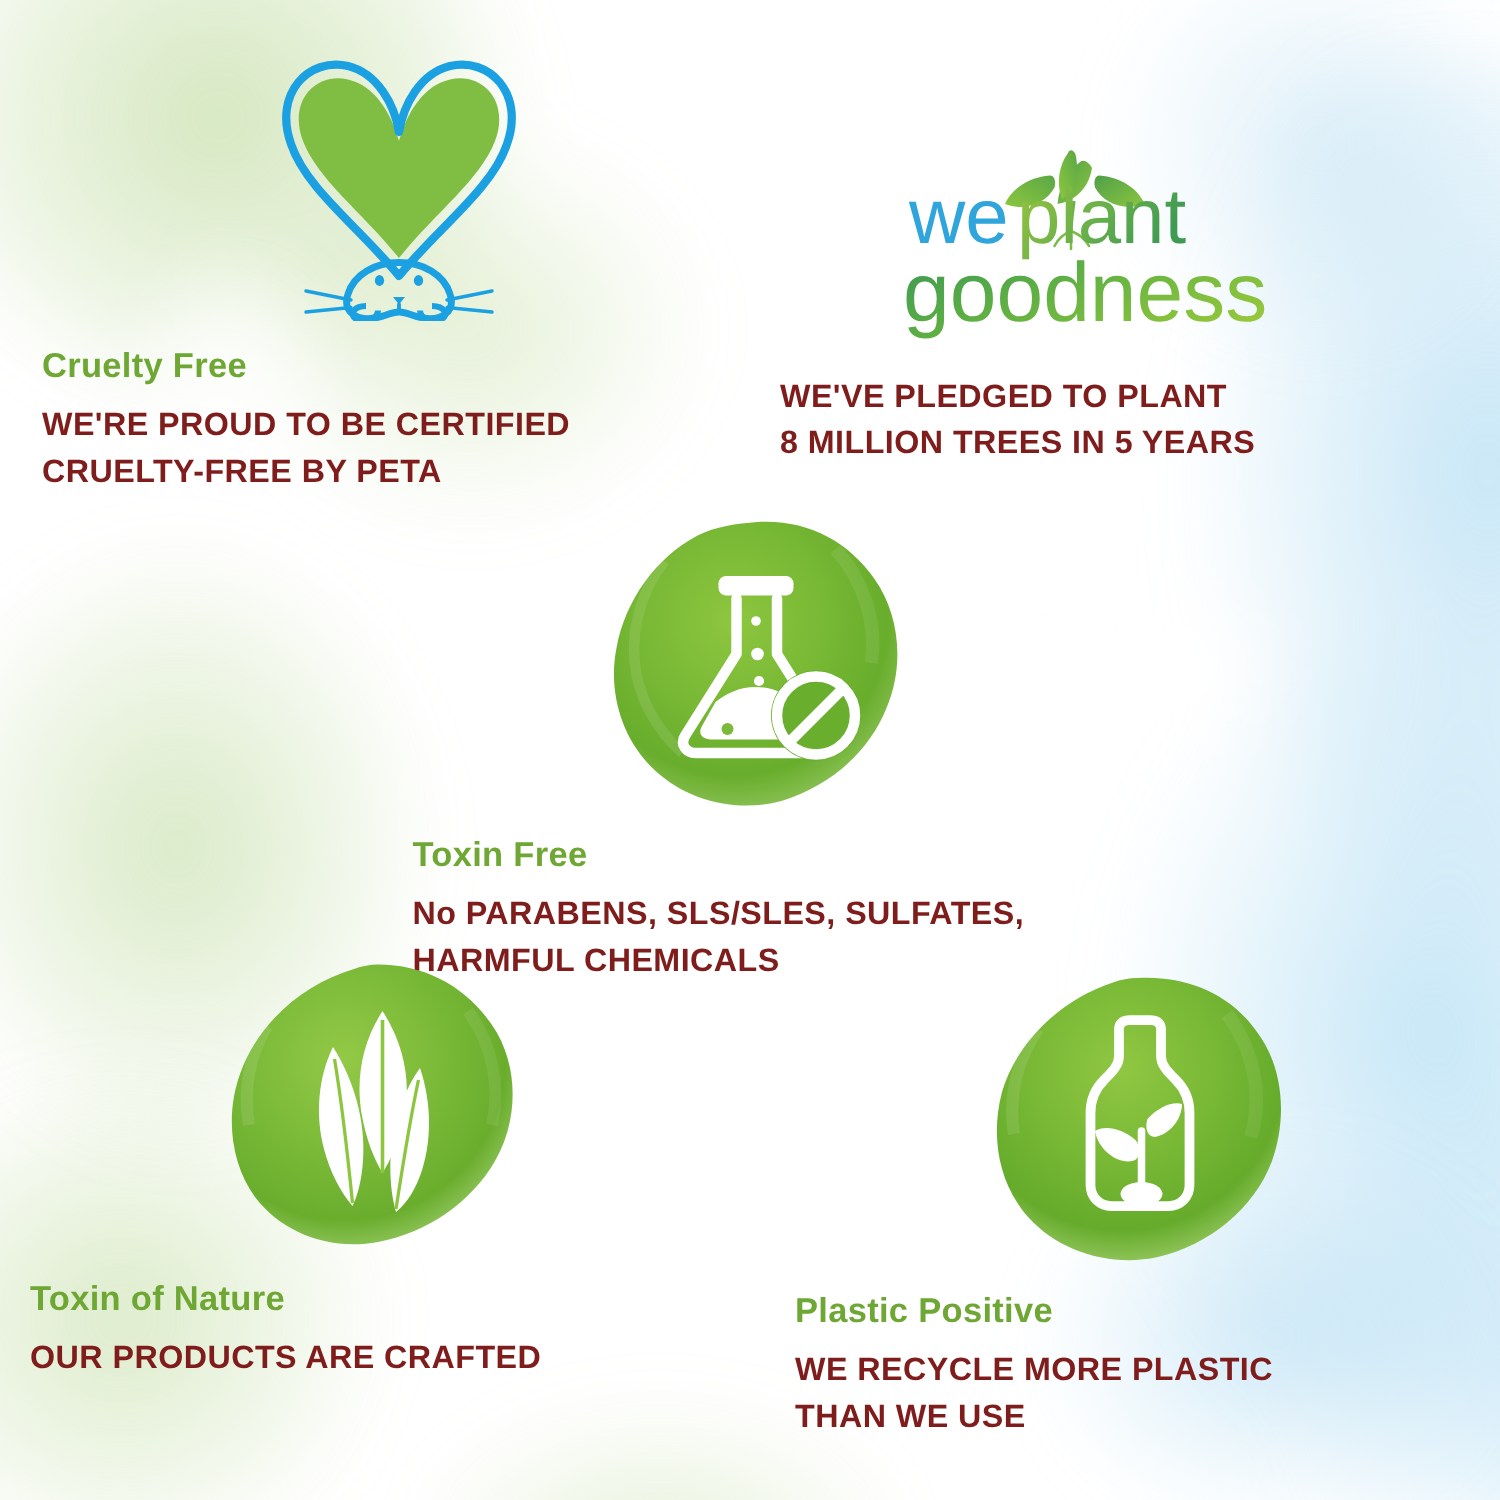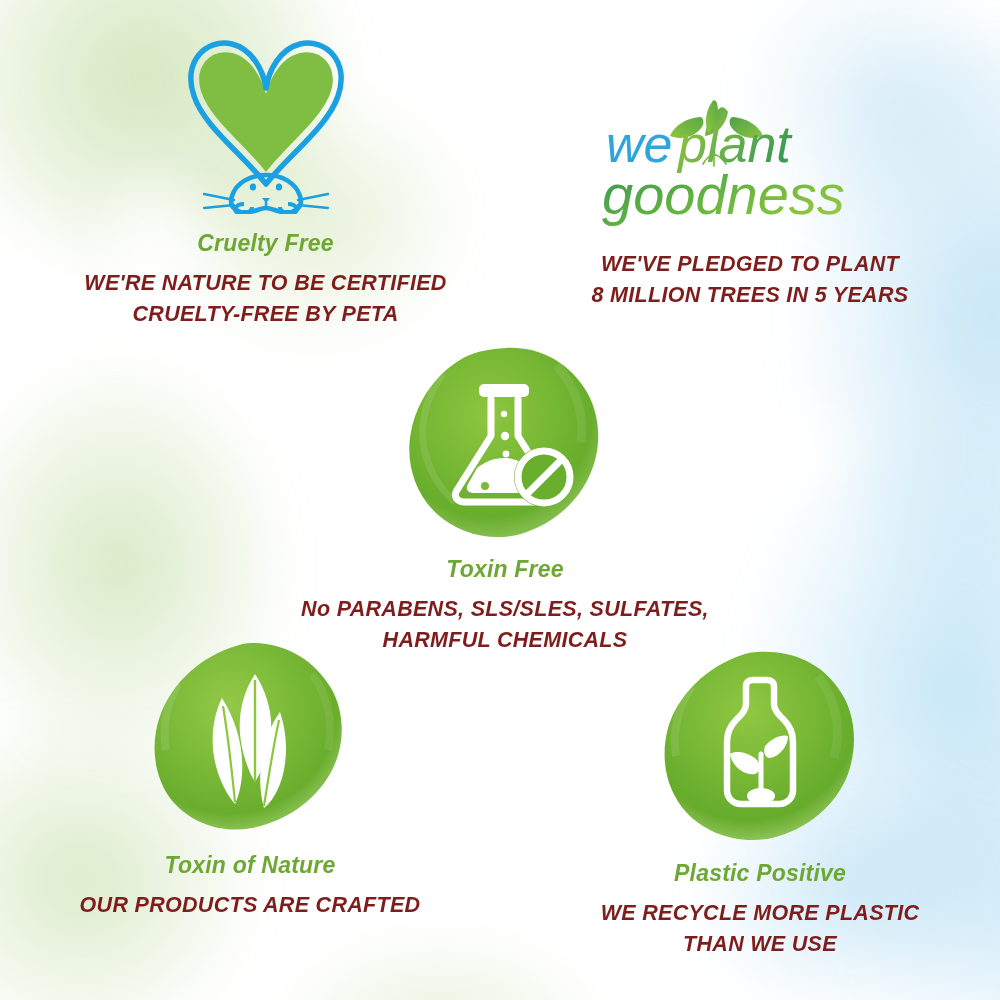--- a/index.html
+++ b/index.html
@@ -74,22 +74,21 @@
   .wash-white-spot {
     position: absolute;
     pointer-events: none;
     filter: blur(16px);
     background: radial-gradient(ellipse 50% 50% at 50% 50%, rgba(255,255,255,0.92) 0%, rgba(255,255,255,0) 72%);
   }
 
   
   .cell {
     position: absolute;
-    text-align: center;
-    font-style: italic;
+    text-align: left;
   }
   .title {
     font-family: "Liberation Sans", sans-serif;
     font-weight: bold;
     font-size: 23px;
     letter-spacing: 0.2px;
     color: #6fa734;
     line-height: 1.1;
     white-space: nowrap;
   }
@@ -175,21 +174,21 @@
         <path d="M96 174 L104 174 L100 179 Z" fill="#1ba1e2"></path>
         <path d="M100 179 L100 183" stroke="#1ba1e2" stroke-width="2.6" stroke-linecap="round"></path>
 
         <path d="M68 176 L38 170 M68 181 L38 184 M132 176 L162 170 M132 181 L162 184" stroke="#1ba1e2" stroke-width="2.3" fill="none" stroke-linecap="round"></path>
       </svg>
     </div>
     <div class="cell-head-gap"></div>
     <div class="title">Cruelty Free</div>
     <div class="cell-sub-gap"></div>
     <div class="subtitle">
-      <span class="sub-line">WE'RE NATURE TO BE CERTIFIED</span>
+      <span class="sub-line">WE'RE PROUD TO BE CERTIFIED</span>
       <span class="sub-line">CRUELTY-FREE BY PETA</span>
     </div>
   </div>
 
   <div class="cell" id="cell-plant">
     <div class="wpg">
       <svg viewBox="0 0 300 135" width="300" height="135" xmlns="http://www.w3.org/2000/svg">
         <defs>
           <linearGradient id="gradPlant" x1="0" y1="0" x2="1" y2="0.4">
             <stop offset="0%" stop-color="#9ac43d"></stop>

